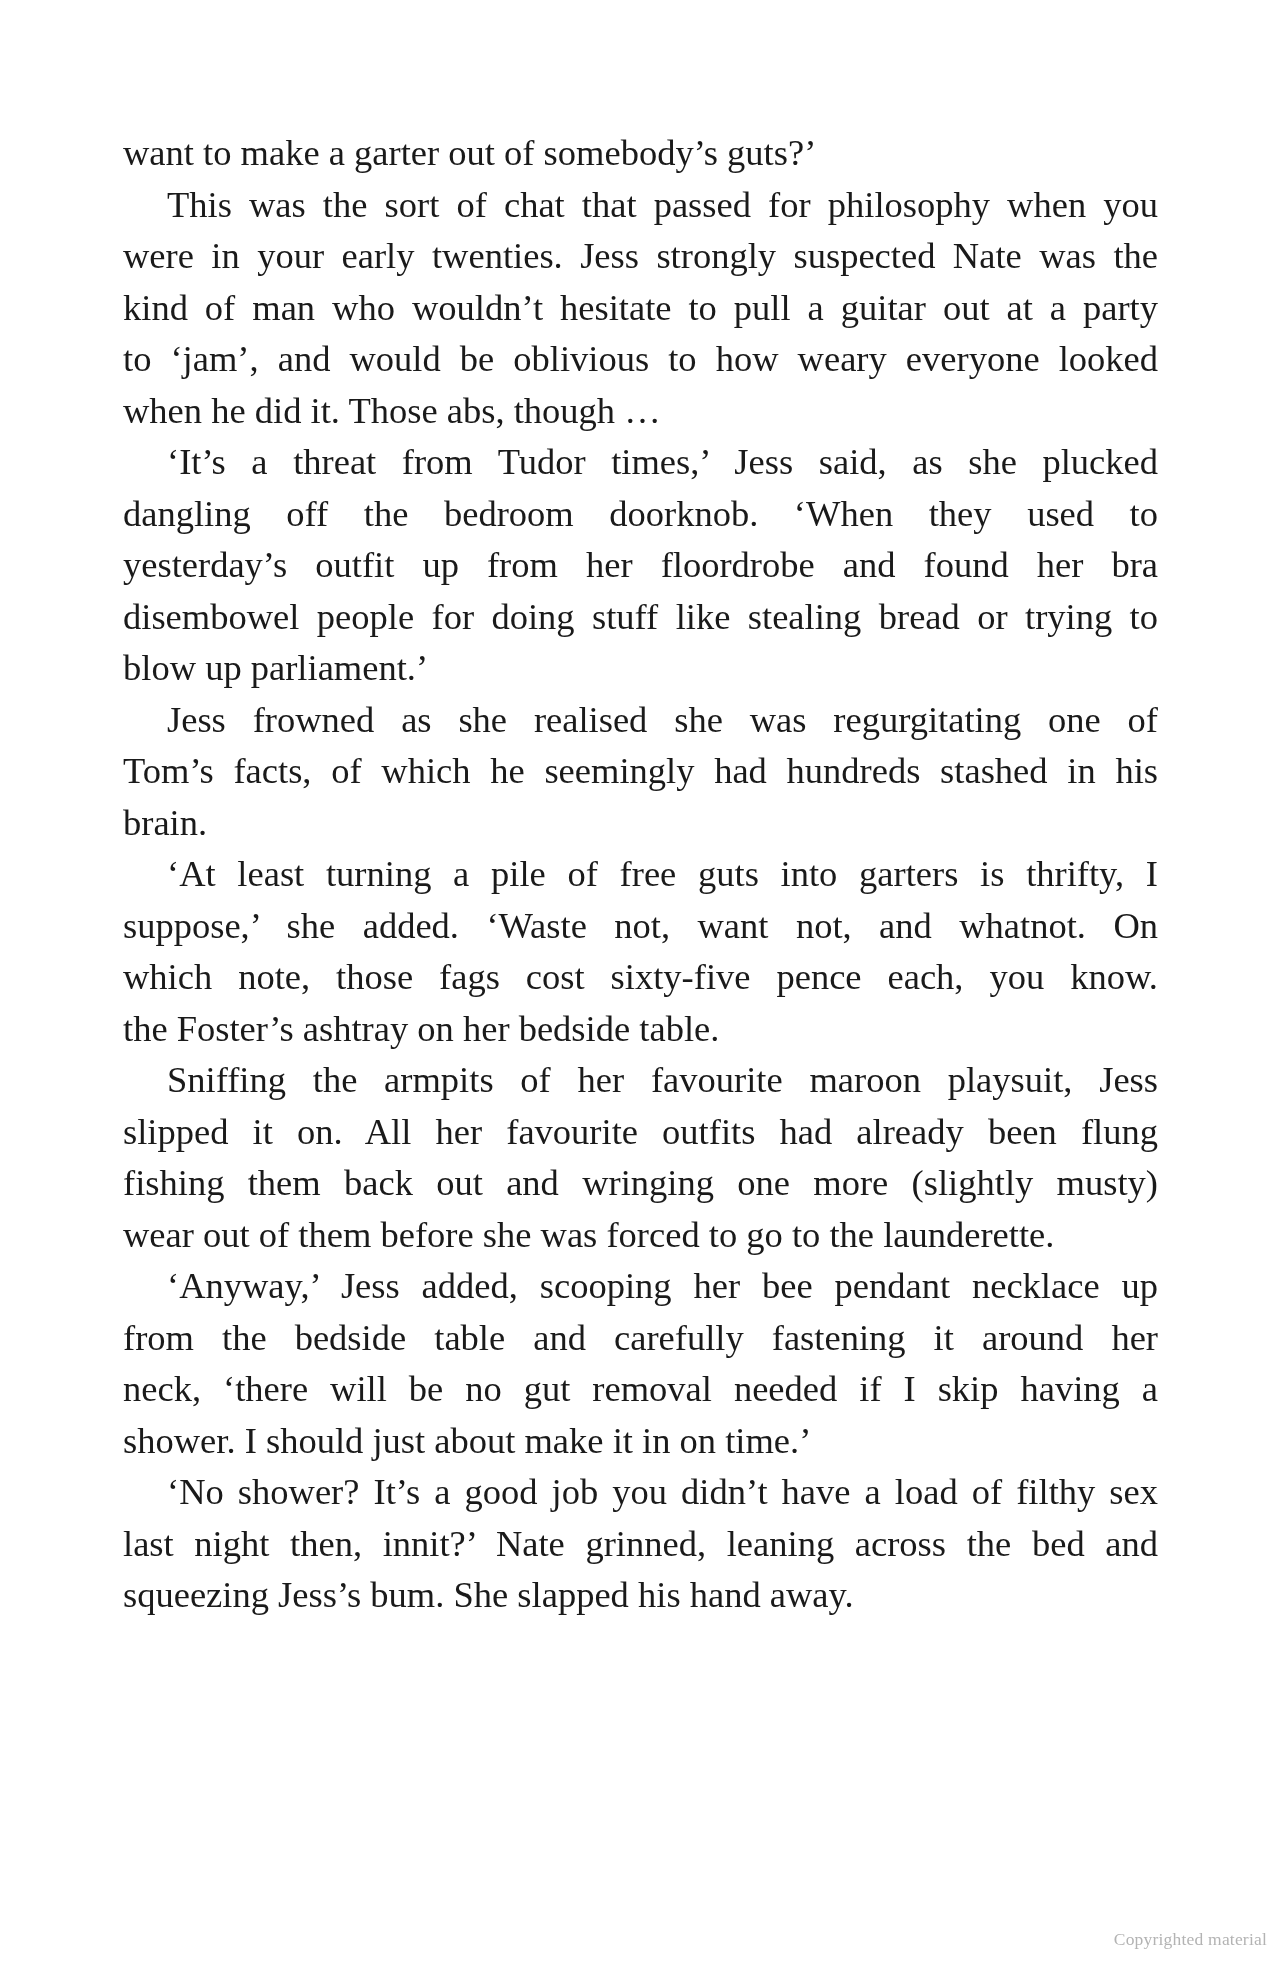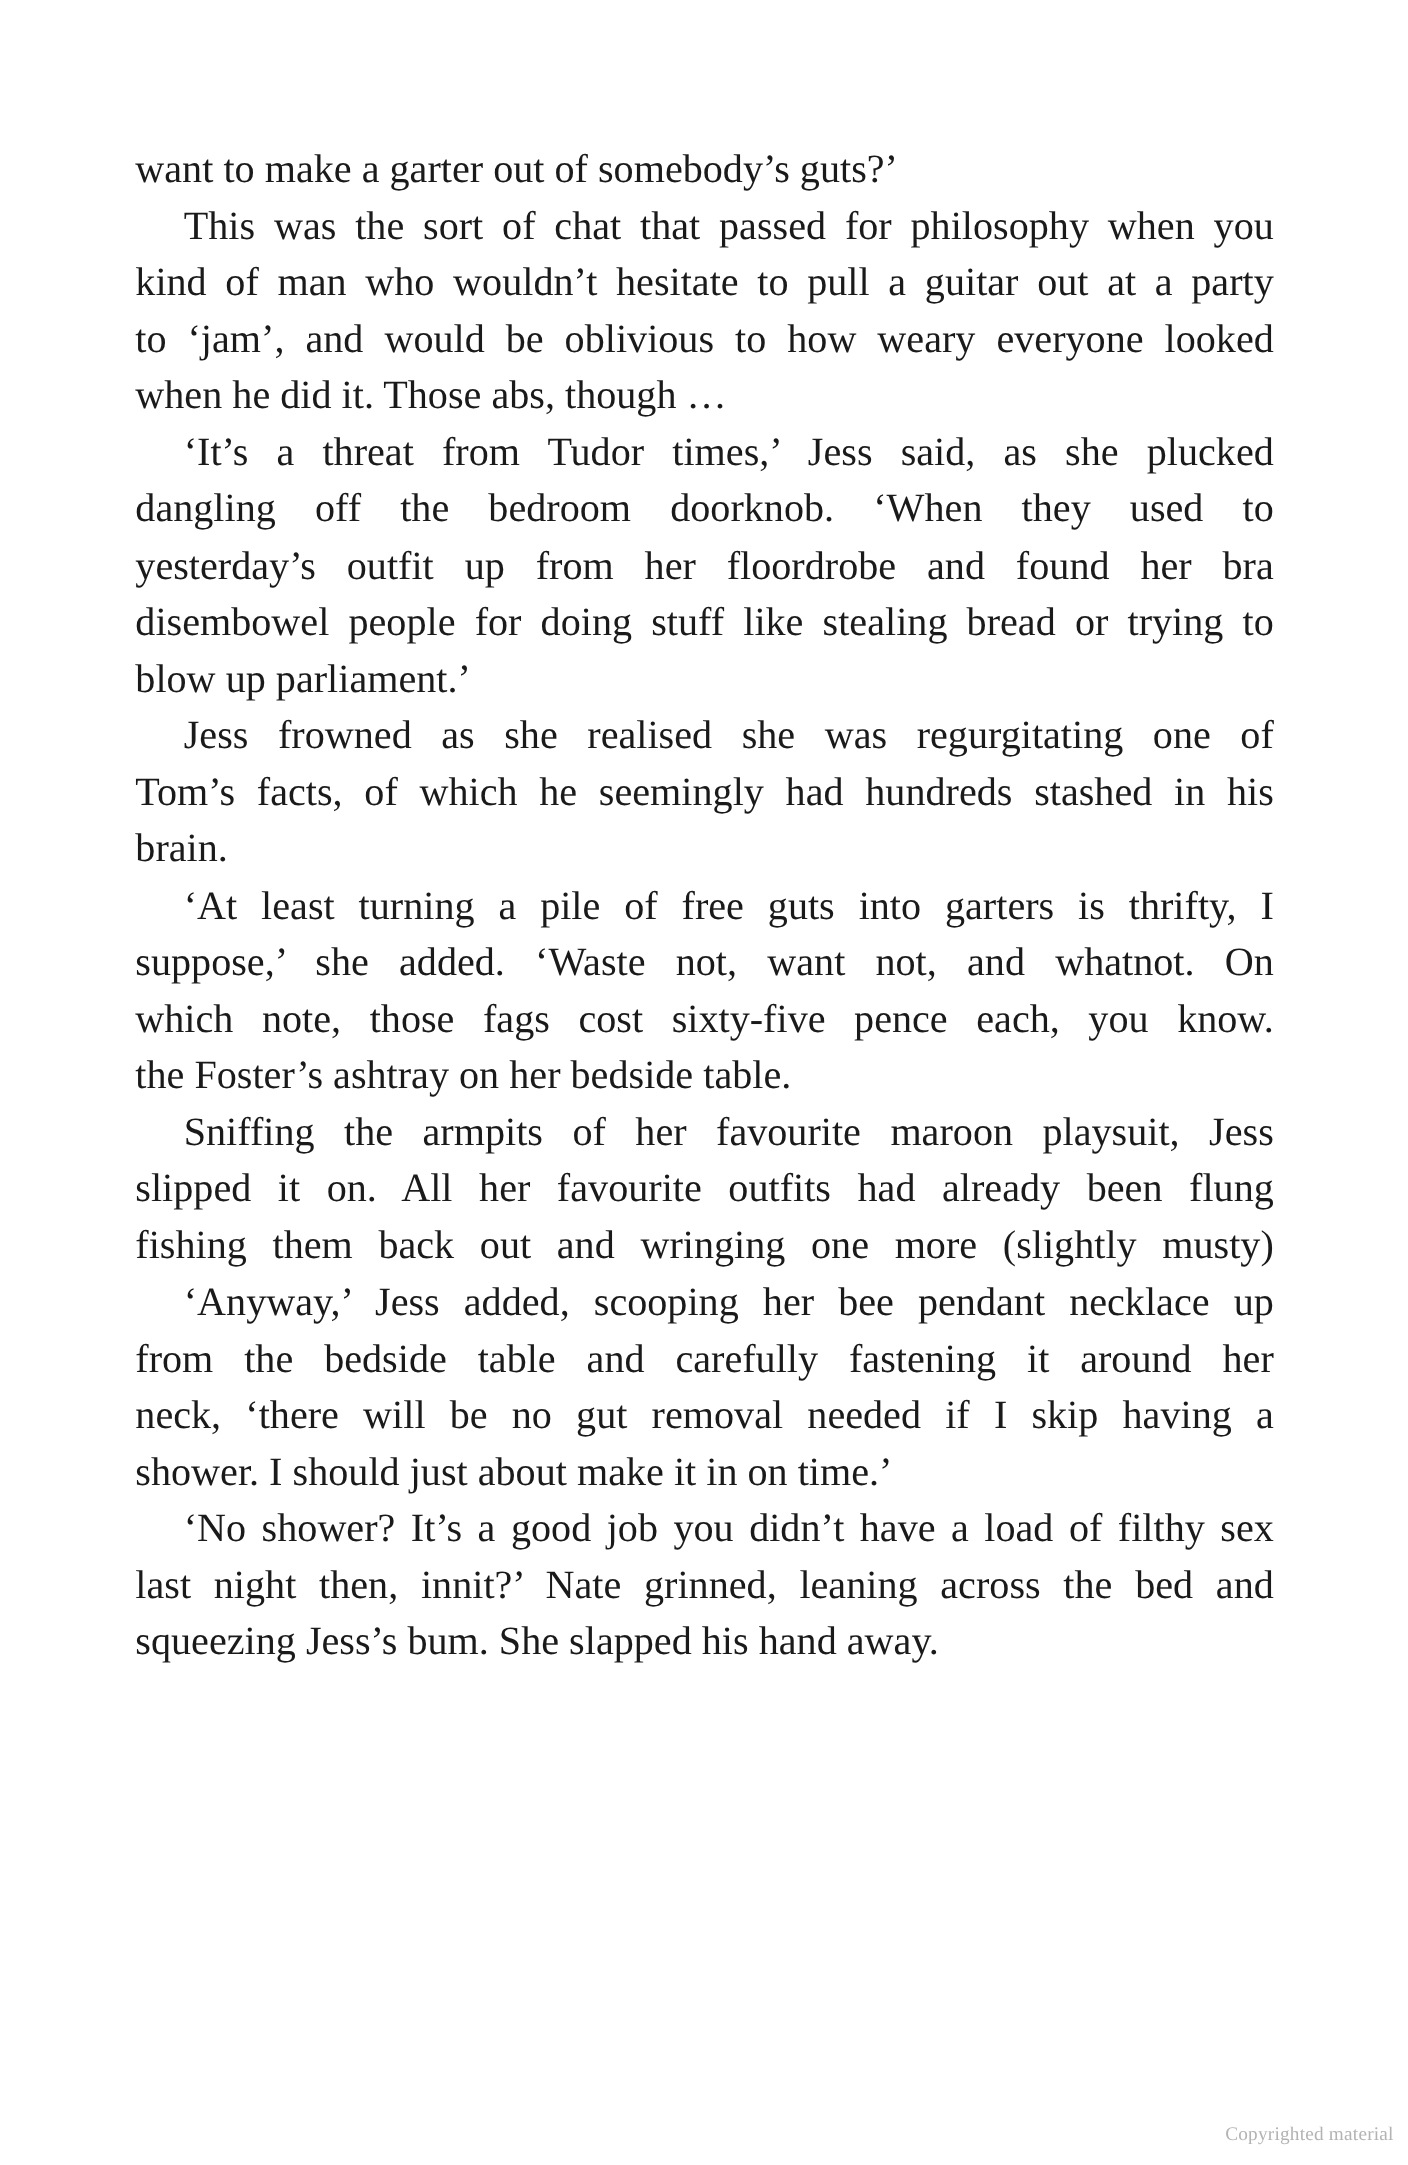--- a/index.html
+++ b/index.html
@@ -53,20 +53,21 @@
 </head>
 <body>
 
 <div class="page">
   <div class="text-block">
       <div class="para">
         <div class="line last">want to make a garter out of somebody’s guts?’</div>
       </div>
       <div class="para">
         <div class="line first">This was the sort of chat that passed for philosophy when you</div>
+        <div class="line">were in your early twenties. Jess strongly suspected Nate was the</div>
         <div class="line">kind of man who wouldn’t hesitate to pull a guitar out at a party</div>
         <div class="line">to ‘jam’, and would be oblivious to how weary everyone looked</div>
         <div class="line last">when he did it. Those abs, though …</div>
       </div>
       <div class="para">
         <div class="line first">‘It’s a threat from Tudor times,’ Jess said, as she plucked</div>
         <div class="line">dangling off the bedroom doorknob. ‘When they used to</div>
         <div class="line">yesterday’s outfit up from her floordrobe and found her bra</div>
         <div class="line">disembowel people for doing stuff like stealing bread or trying to</div>
         <div class="line last">blow up parliament.’</div>
@@ -81,20 +82,21 @@
         <div class="line">suppose,’ she added. ‘Waste not, want not, and whatnot. On</div>
         <div class="line">which note, those fags cost sixty-five pence each, you know.</div>
       </div>
       <div class="para">
         <div class="line last">the Foster’s ashtray on her bedside table.</div>
       </div>
       <div class="para">
         <div class="line first">Sniffing the armpits of her favourite maroon playsuit, Jess</div>
         <div class="line">slipped it on. All her favourite outfits had already been flung</div>
         <div class="line">fishing them back out and wringing one more (slightly musty)</div>
+        <div class="line last">wear out of them before she was forced to go to the launderette.</div>
       </div>
       <div class="para">
         <div class="line first">‘Anyway,’ Jess added, scooping her bee pendant necklace up</div>
         <div class="line">from the bedside table and carefully fastening it around her</div>
         <div class="line">neck, ‘there will be no gut removal needed if I skip having a</div>
         <div class="line last">shower. I should just about make it in on time.’</div>
       </div>
       <div class="para">
         <div class="line first">‘No shower? It’s a good job you didn’t have a load of filthy sex</div>
         <div class="line">last night then, innit?’ Nate grinned, leaning across the bed and</div>

